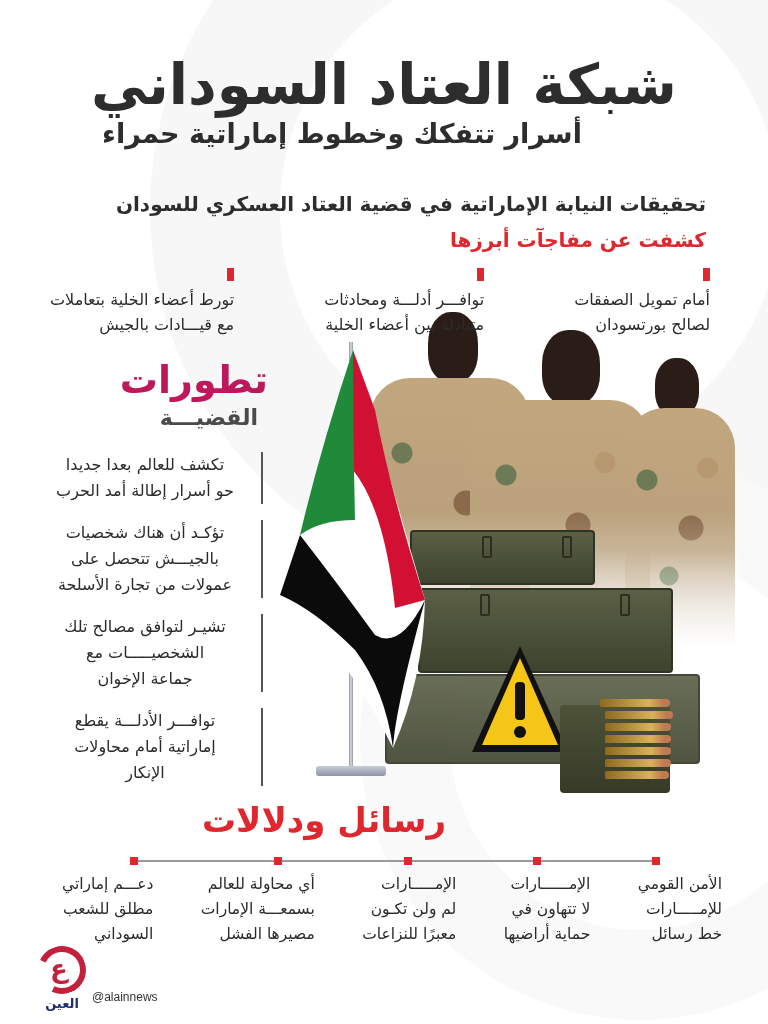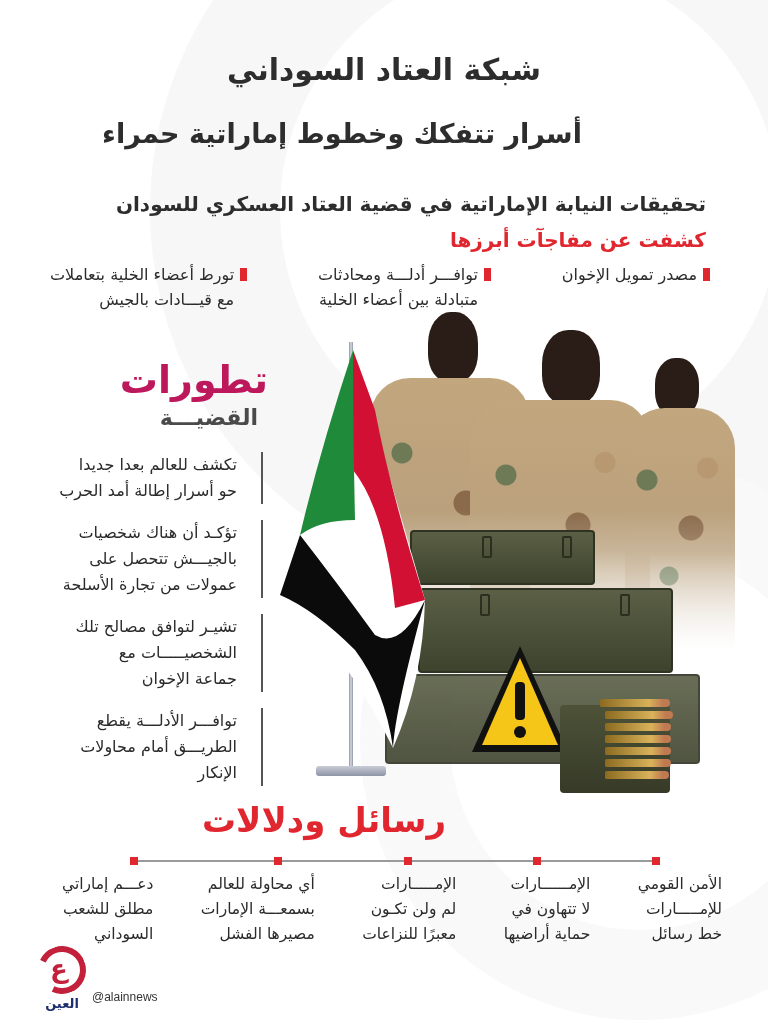--- a/index.html
+++ b/index.html
@@ -12,47 +12,47 @@
   }
   .watermark-ring2 {
     position: absolute; left: 360px; top: 460px; width: 560px; height: 560px;
     border-radius: 50%; border: 90px solid #f9f9f9; z-index: 0;
   }
 
   .layer { position: absolute; z-index: 2; }
 
   .title-main {
     top: 52px; left: 0; width: 768px; text-align: center;
-    font-size: 30px; font-weight: bold; color: #2d2d2d; letter-spacing: -0.5px;
+    font-size: 56px; font-weight: bold; color: #2d2d2d; letter-spacing: -0.5px;
   }
   .title-sub {
     top: 118px; left: 0; width: 684px; text-align: center;
     font-size: 27px; font-weight: bold; color: #2d2d2d;
   }
 
   .intro-line1 {
     top: 192px; right: 62px; font-size: 20px; font-weight: bold; color: #2d2d2d; white-space: nowrap;
   }
   .intro-line2 {
     top: 228px; right: 62px; font-size: 20px; font-weight: bold; color: #e0262e; white-space: nowrap;
   }
 
   .findings { top: 262px; right: 58px; width: 660px; display: flex; flex-direction: row; justify-content: space-between; }
-  .finding { display: flex; flex-direction: row; align-items: flex-start; gap: 6px; }
+  .finding { display: flex; flex-direction: column; align-items: flex-start; gap: 6px; }
   .finding .marker { width: 7px; height: 13px; background: #e0262e; margin-top: 6px; flex: 0 0 auto; }
   .finding .text { font-size: 16px; line-height: 25px; color: #2b2b2b; }
   .finding .text span { display: block; white-space: nowrap; }
 
   .dev-title { top: 358px; right: 500px; font-size: 38px; font-weight: bold; color: #be185d; }
   .dev-sub { top: 405px; right: 510px; font-size: 22px; font-weight: bold; color: #4a4a4a; letter-spacing: 6px; }
 
   .dev-list { top: 452px; right: 505px; width: 210px; }
   .dev-item {
     border-right: 2px solid #555; padding-right: 24px; margin-bottom: 16px;
-    font-size: 16px; line-height: 26px; color: #2b2b2b; text-align: right;
+    font-size: 16px; line-height: 26px; color: #2b2b2b; text-align: center;
   }
   .dev-item span { display: block; white-space: nowrap; }
 
   .scene { left: 270px; top: 330px; width: 470px; height: 460px; z-index: 1; }
   .soldier { position: absolute; }
   .soldier .head { position: absolute; background: #2a1d17; border-radius: 45% 45% 40% 40%; }
   .soldier .body {
     position: absolute; border-radius: 40px 40px 0 0;
     background:
       radial-gradient(circle at 20% 30%, #6d7a55 0 10px, transparent 11px),
@@ -100,21 +100,22 @@
 <h1 class="layer title-main">شبكة العتاد السوداني</h1>
 <h2 class="layer title-sub">أسرار تتفكك وخطوط إماراتية حمراء</h2>
 
 <div class="layer intro-line1">تحقيقات النيابة الإماراتية في قضية العتاد العسكري للسودان</div>
 <div class="layer intro-line2">كشفت عن مفاجآت أبرزها</div>
 
 <div class="layer findings">
   <div class="finding">
     <span class="marker"></span>
     <div class="text">
-      <span>مصدر تمويل الإخوان</span>
+      <span>أمام تمويل الصفقات</span>
+      <span>لصالح بورتسودان</span>
     </div>
   </div>
   <div class="finding">
     <span class="marker"></span>
     <div class="text">
       <span>توافـــر أدلـــة ومحادثات</span>
       <span>متبادلة بين أعضاء الخلية</span>
     </div>
   </div>
   <div class="finding">
@@ -192,21 +193,21 @@
     <span>بالجيـــش تتحصل على</span>
     <span>عمولات من تجارة الأسلحة</span>
   </div>
   <div class="dev-item">
     <span>تشيـر لتوافق مصالح تلك</span>
     <span>الشخصيـــــات مع</span>
     <span>جماعة الإخوان</span>
   </div>
   <div class="dev-item">
     <span>توافـــر الأدلـــة يقطع</span>
-    <span>الطريـــق أمام محاولات</span>
+    <span>إماراتية أمام محاولات</span>
     <span>الإنكار</span>
   </div>
 </div>
 
 <div class="layer msg-title">رسائل ودلالات</div>
 
 <div class="layer timeline">
   <div class="line"></div>
   <div class="dot" style="left:0px;"></div>
   <div class="dot" style="left:144px;"></div>

